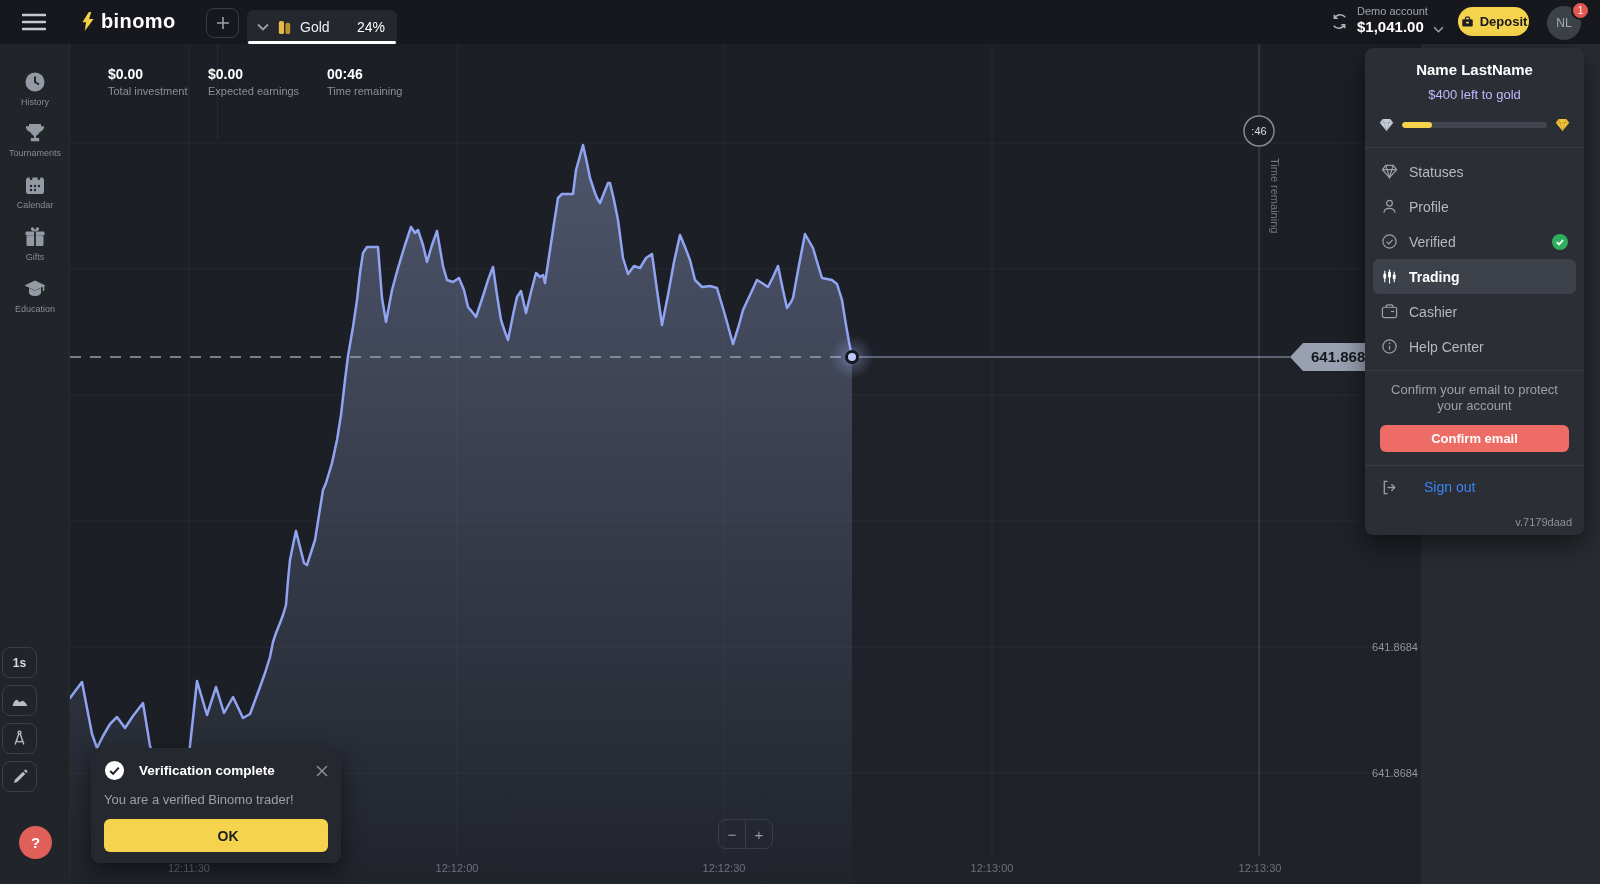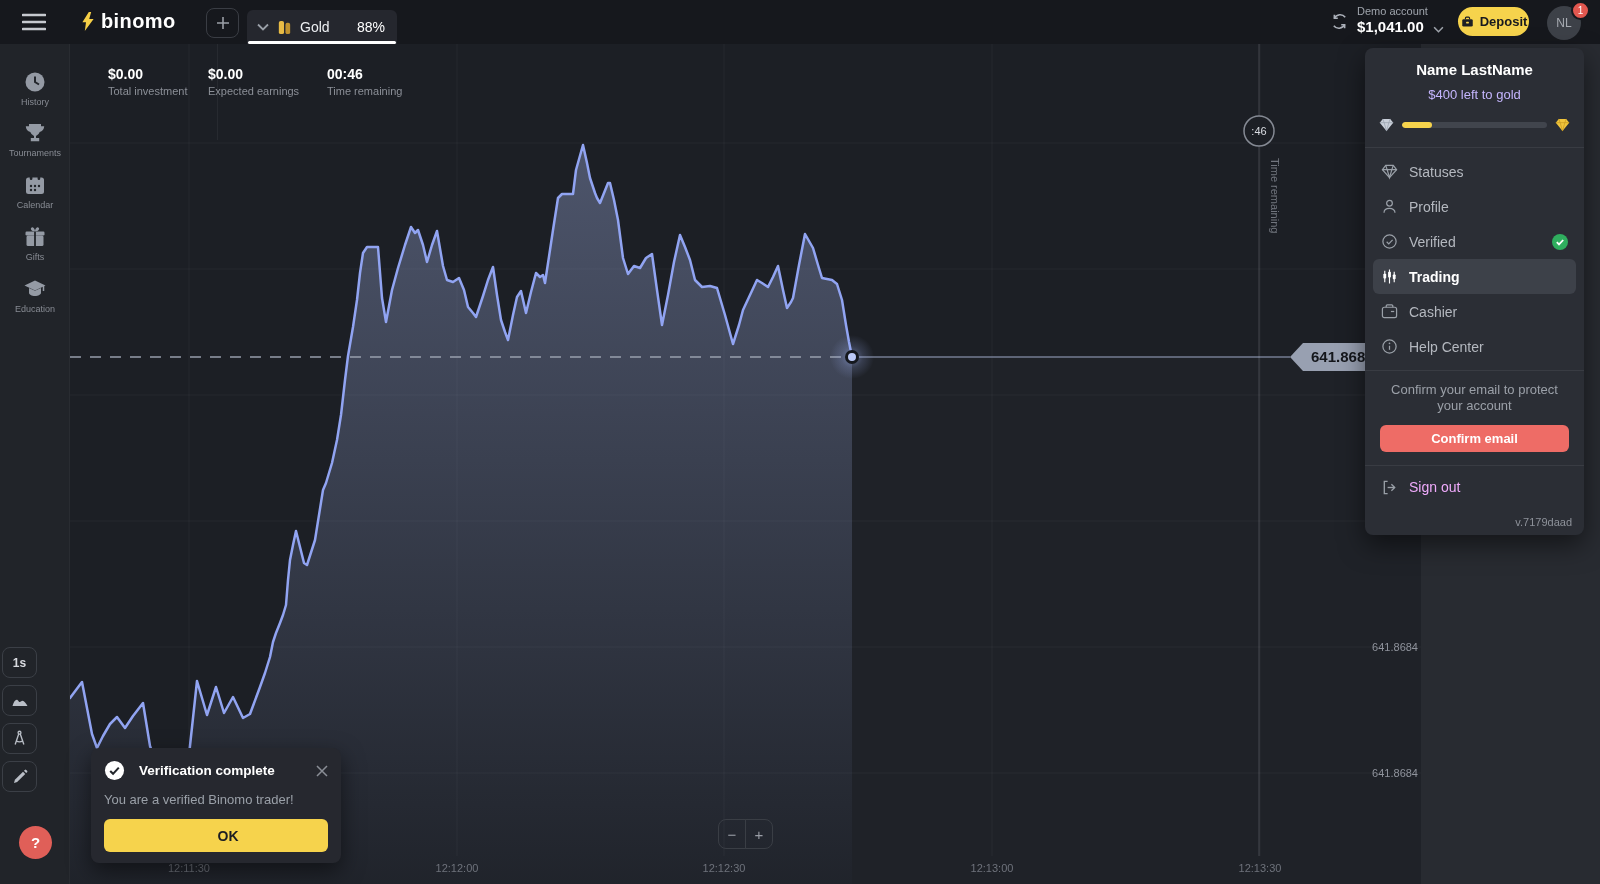--- a/index.html
+++ b/index.html
@@ -63,21 +63,21 @@
   .um-track { flex:1; height:6px; border-radius:3px; background:#41454d; position:relative; overflow:hidden; }
   .um-fill { position:absolute; left:0; top:0; bottom:0; border-radius:3px; background:var(--yellow); }
   .um-divider { height:1px; background:rgba(255,255,255,0.07); }
   .um-list { padding:6px 8px; }
   .um-row { height:35px; display:flex; align-items:center; gap:11px; padding:0 8px; border-radius:6px; color:#b4b8bf; font-size:14px; }
   .um-row.active { background:#3d4149; color:#fff; font-weight:bold; }
   .um-row .spacer { margin-left:auto; }
   .um-confirm { padding:11px 15px 13px; }
   .um-confirm-note { color:#9ba0a8; font-size:13px; text-align:center; line-height:1.25; }
   .um-confirm-btn { margin-top:10px; height:27px; border-radius:6px; background:var(--salmon); color:#fff; font-size:13px; font-weight:bold; display:flex; align-items:center; justify-content:center; }
-  .um-signout { display:flex; align-items:center; gap:11px; padding:13px 16px 0; color:#f0abfc; font-size:14px; }
+  .um-signout { display:flex; align-items:center; gap:26px; padding:13px 16px 0; color:#3b82f6; font-size:14px; }
   .um-version { position:absolute; right:12px; bottom:7px; color:#8e929a; font-size:11px; }
 </style>
 </head>
 <body>
 
 <div class="app">
 
   <svg id="chart-svg" width="1600" height="884" viewBox="0 0 1600 884">
       <defs>
         <linearGradient id="areaFill" gradientUnits="userSpaceOnUse" x1="0" y1="145" x2="0" y2="890">
@@ -147,21 +147,21 @@
     </div>
     <div class="asset-tab">
       <svg width="12" height="8" viewBox="0 0 12 8">
           <path d="M1 1.5 6 6.5 11 1.5" stroke="#9aa0a8" stroke-width="1.8" fill="none"></path>
         </svg>
       <svg width="17" height="17" viewBox="0 0 18 18">
           <rect x="3" y="2" width="5.5" height="14" rx="2" fill="#e8bb45"></rect>
           <rect x="10" y="4" width="5" height="12" rx="2" fill="#c0922e"></rect>
         </svg>
       <span class="asset-name">Gold</span>
-      <span class="asset-payout">88%</span>
+      <span class="asset-payout">24%</span>
     </div>
     <div class="refresh">
       <svg width="19" height="19" viewBox="0 0 20 20" fill="none" stroke="#abb0b9" stroke-width="1.7">
           <path d="M16 5.5A6.8 6.8 0 0 0 4.6 6.6"></path>
           <path d="M4.6 3v3.6h3.6"></path>
           <path d="M4 14.5a6.8 6.8 0 0 0 11.4-1.1"></path>
           <path d="M15.4 17v-3.6h-3.6"></path>
         </svg>
     </div>
     <div class="account">

